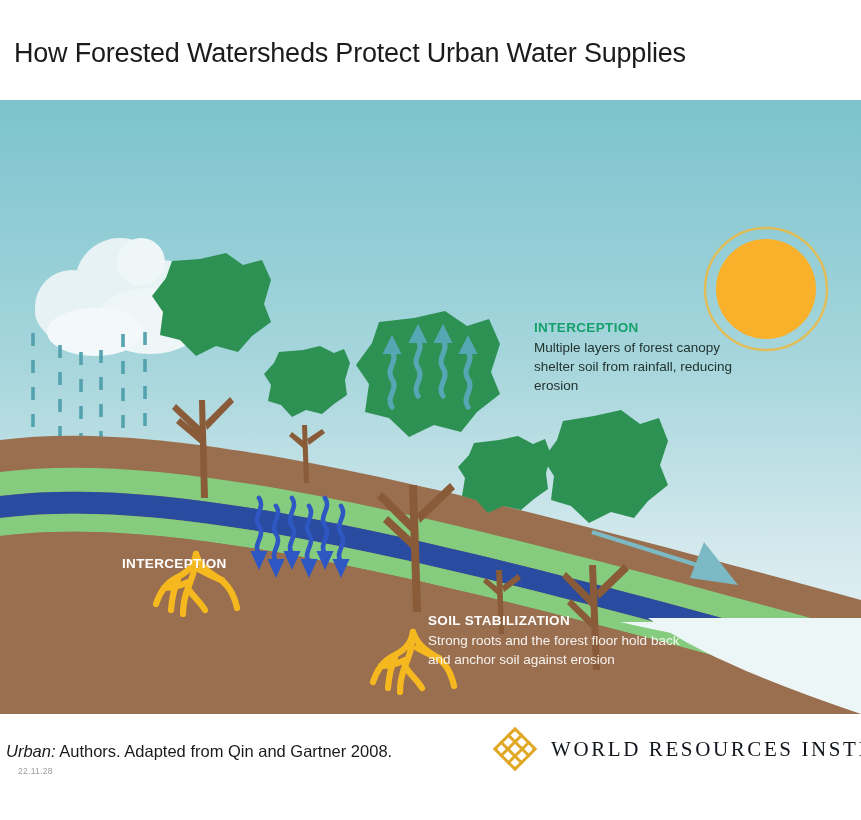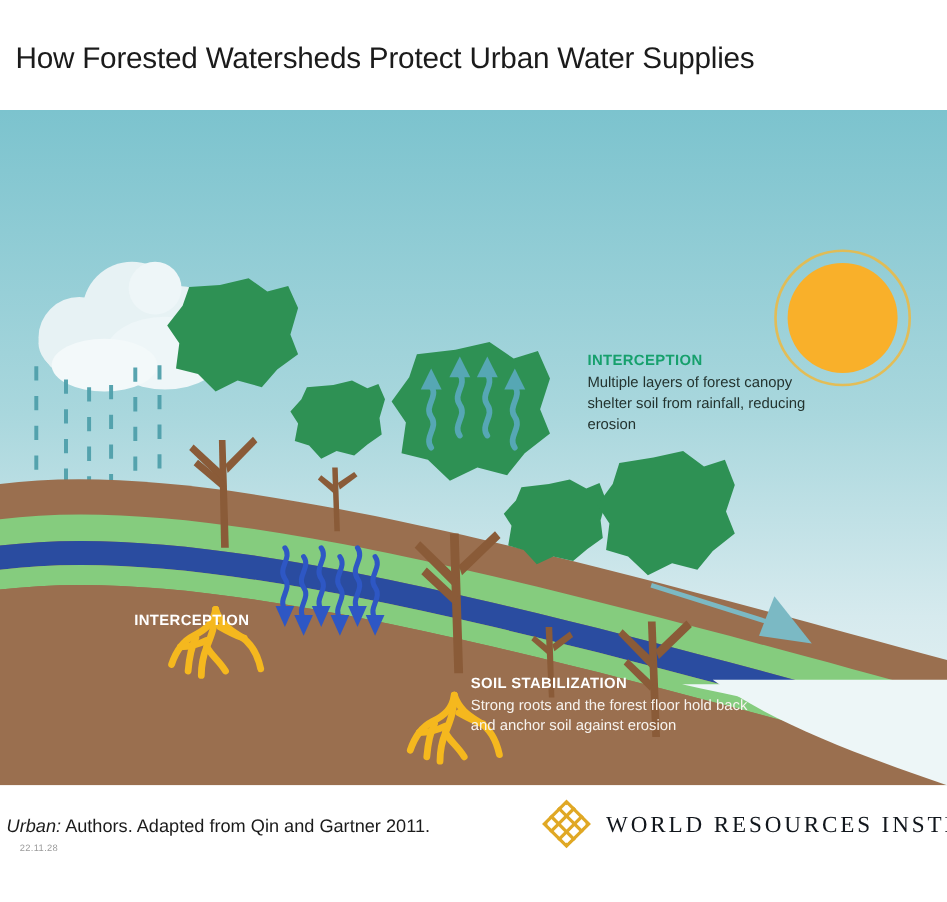--- a/index.html
+++ b/index.html
@@ -318,21 +318,21 @@
     </div>
 
     <div class="callout light" id="callout-soil-stabilization">
       <div class="c-head">SOIL STABILIZATION</div>
       <div class="c-body">Strong roots and the forest floor hold back and anchor soil against erosion</div>
     </div>
   </div>
 
   <div class="footer">
     <div class="source-line">
-      <span class="src-label">Urban:</span><span> Authors. Adapted from Qin and Gartner 2011.</span>
+      <span class="src-label">Urban:</span><span> Authors. Adapted from Qin and Gartner 2008.</span>
     </div>
     <div class="date-stamp">22.11.28</div>
   </div>
 
   <div class="wri-logo">
     <svg class="wri-mark" viewBox="0 0 100 100">
       <g transform="translate(50,50) rotate(45)" fill="none" stroke="#e0a825" stroke-width="6.4" stroke-linecap="square">
         <rect x="-31" y="-31" width="62" height="62"></rect>
         <line x1="-31" y1="-11" x2="31" y2="-11"></line>
         <line x1="-31" y1="11" x2="31" y2="11"></line>

